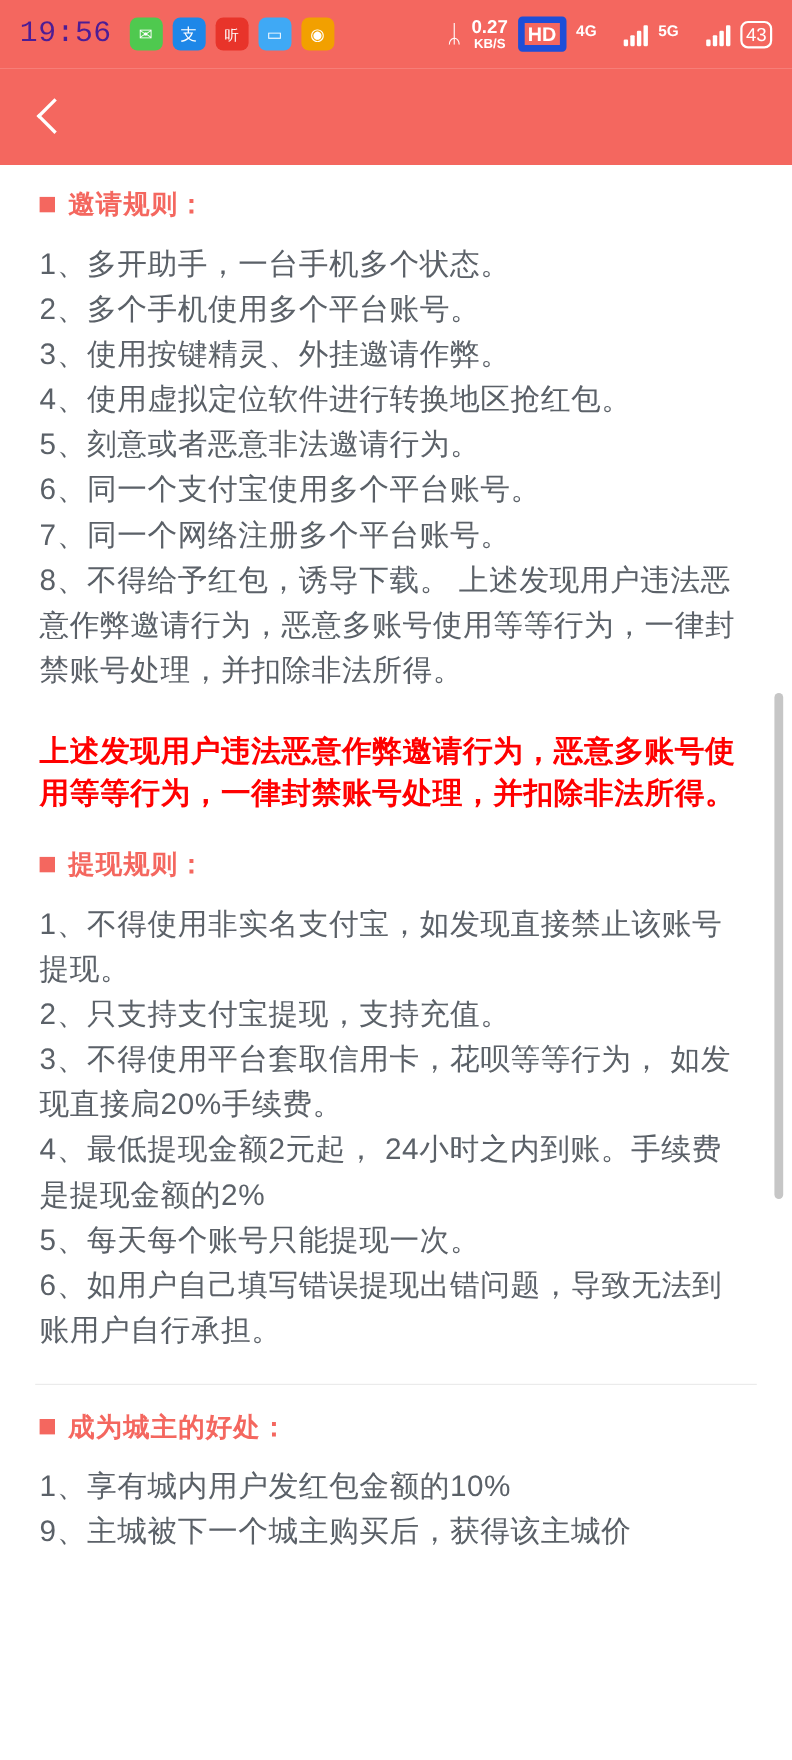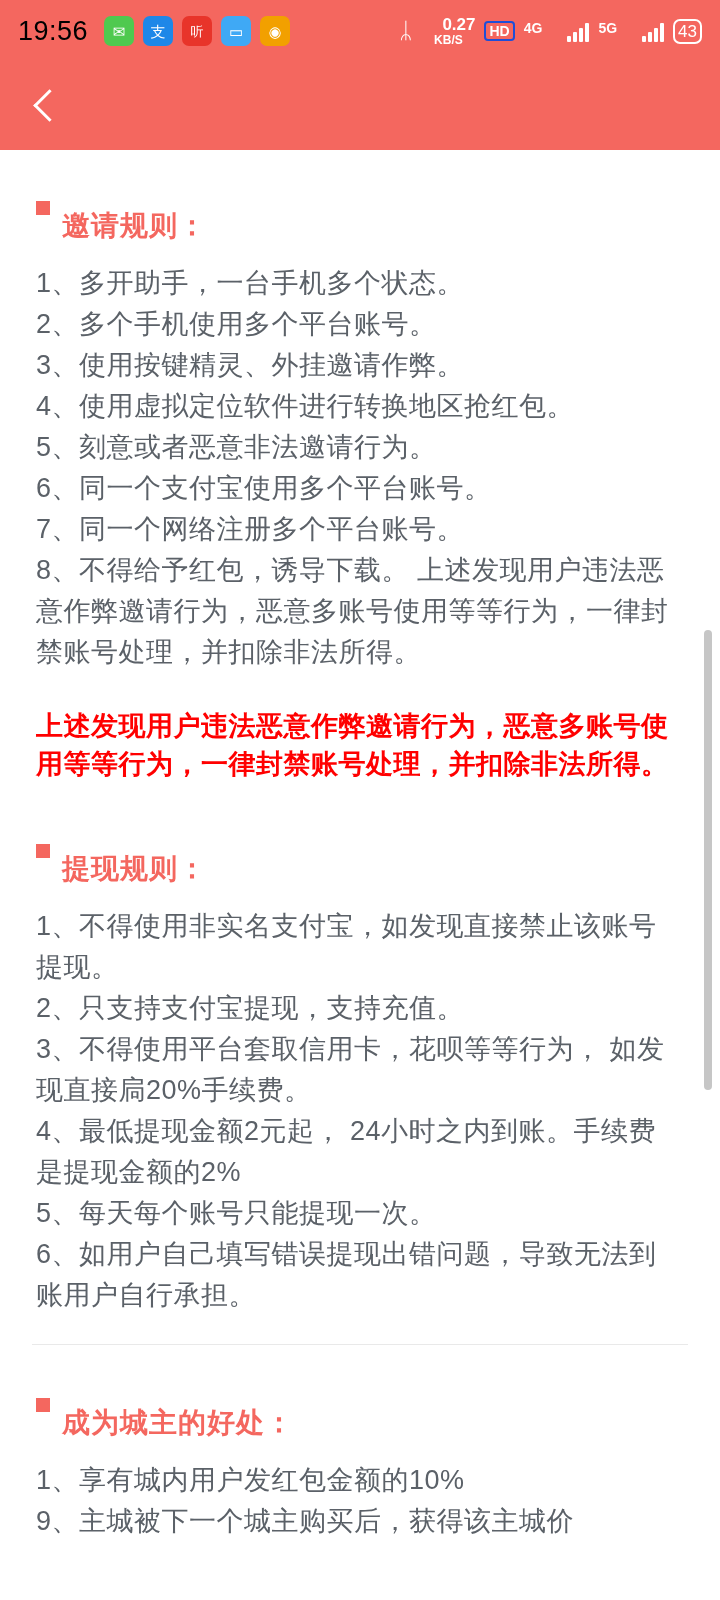--- a/index.html
+++ b/index.html
@@ -24,22 +24,23 @@
     background: #f4675f;
     display: flex;
     align-items: center;
     padding: 0 18px;
     color: #ffffff;
   }
   .clock {
     font-size: 27px;
     letter-spacing: 0.5px;
     font-weight: 400;
-    color: #000000;
+    color: #4c1d95;
     margin-right: 16px;
+    font-family: Liberation Mono, monospace;
   }
   .sb-icons-left {
     display: flex;
     align-items: center;
     gap: 9px;
     flex: 1;
   }
   .appicon {
     width: 30px;
     height: 30px;
@@ -61,26 +62,26 @@
     display: flex;
     align-items: center;
     gap: 9px;
   }
   .bt-icon { font-size: 22px; color: #fff; line-height: 1; }
   .netspeed {
     text-align: center;
     line-height: 1.05;
     color: #fff;
   }
-  .netspeed .n1 { font-size: 17px; font-weight: bold; display: block; margin-left: 21px; }
+  .netspeed .n1 { font-size: 17px; font-weight: bold; display: block; }
   .netspeed .n2 { font-size: 12px; font-weight: bold; display: block; text-align: center; }
   .tagbox {
-    border: 2px solid #1d4ed8;
+    border: 6px solid #1d4ed8;
     border-radius: 4px;
-    font-size: 14px;
+    font-size: 18px;
     font-weight: bold;
     padding: 1px 3px;
     line-height: 1;
     color: #fff;
   }
   .sig {
     display: flex;
     align-items: flex-end;
     gap: 2px;
     height: 22px;
@@ -143,24 +144,23 @@
     margin: 10px 0 18px 14px;
   }
   .bullet-sq {
     width: 14px;
     height: 14px;
     background: #f4675f;
     flex: 0 0 auto;
   }
   .section-title {
     color: #f4675f;
-    font-size: 28px;
+    font-size: 24px;
     font-weight: bold;
     letter-spacing: 1px;
-    margin-top: 37px;
   }
   .para {
     color: #5b6168;
     font-size: 27px;
     line-height: 41px;
     margin-left: 14px;
     margin-right: 18px;
     letter-spacing: 0.5px;
   }
   .warn {

